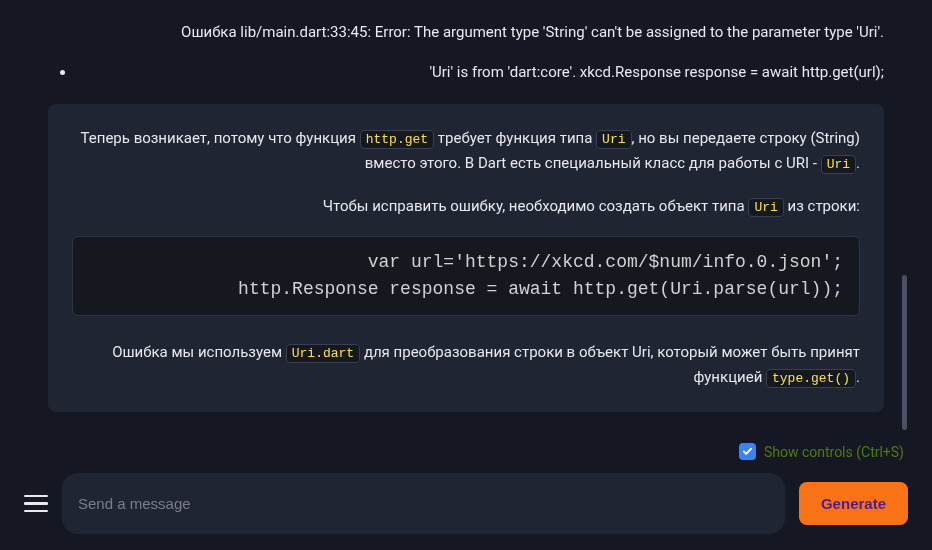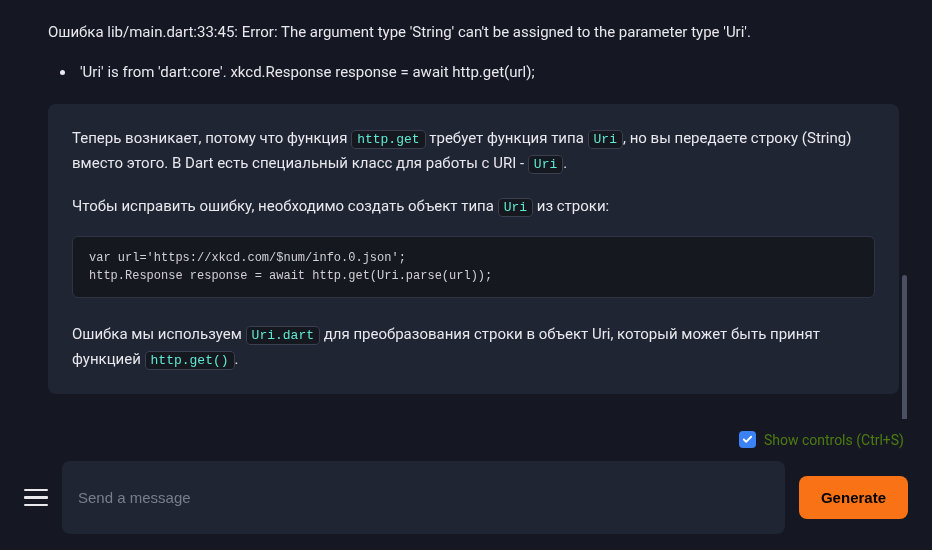--- a/index.html
+++ b/index.html
@@ -12,23 +12,24 @@
       color: #e8e8ed;
       font-family: -apple-system, BlinkMacSystemFont, "Segoe UI", Roboto, sans-serif;
       font-size: 15px;
       line-height: 1.6;
       width: 932px;
       height: 550px;
       overflow: hidden;
       position: relative;
     }
     .content {
-      padding: 20px 33px 0 48px;
+      padding: 20px 48px 0 48px;
       height: 445px;
       overflow: hidden;
+      text-align: right;
     }
     .user-message {
       margin-bottom: 18px;
     }
     .error-line {
       margin-bottom: 16px;
     }
     .bullet-list {
       list-style: disc;
       padding-left: 28px;
@@ -49,30 +50,30 @@
     .assistant-message p:last-child {
       margin-bottom: 0;
     }
     .inline-code {
       background: #15181f;
       border: 1px solid #3a3f52;
       border-radius: 4px;
       padding: 1px 5px;
       font-family: "SFMono-Regular", Consolas, "Liberation Mono", Menlo, monospace;
       font-size: 13px;
-      color: #5eead4;
+      color: #fde047;
     }
     .code-block {
       background: #15181f;
       border: 1px solid #2f3444;
       border-radius: 6px;
       padding: 12px 16px;
       margin: 18px 0 24px 0;
       font-family: "SFMono-Regular", Consolas, "Liberation Mono", Menlo, monospace;
-      font-size: 12px;
+      font-size: 18px;
       line-height: 1.5;
       color: #d0d0d5;
       white-space: pre;
       overflow-x: auto;
     }
     .footer {
       position: absolute;
       bottom: 0;
       left: 0;
       right: 0;
@@ -122,32 +123,32 @@
     .hamburger span {
       display: block;
       height: 2.5px;
       background: #e8e8ed;
       border-radius: 1px;
     }
     .message-input {
       flex: 1;
       background: #202534;
       border: none;
-      border-radius: 8px;
-      padding: 28px 16px;
+      border-radius: 16px;
+      padding: 22px 16px;
       color: #e8e8ed;
       font-size: 15px;
       outline: none;
     }
     .message-input::placeholder {
       color: #7a7d8a;
     }
     .generate-btn {
       background: #f97316;
-      color: #000000;
+      color: #4c1d95;
       border: none;
       border-radius: 8px;
       padding: 13px 22px;
       font-size: 15px;
       font-weight: 600;
       cursor: pointer;
     }
     .scrollbar-indicator {
       position: absolute;
       right: 25px;
@@ -172,21 +173,21 @@
   <div class="assistant-message">
     <p>
       <span>Теперь возникает, потому что функция </span><code class="inline-code">http.get</code><span> требует функция типа </span><code class="inline-code">Uri</code><span>, но вы передаете строку (String) вместо этого. В Dart есть специальный класс для работы с URI - </span><code class="inline-code">Uri</code><span>.</span>
     </p>
     <p>
       <span>Чтобы исправить ошибку, необходимо создать объект типа </span><code class="inline-code">Uri</code><span> из строки:</span>
     </p>
     <div class="code-block">var url='https://xkcd.com/$num/info.0.json';
 http.Response response = await http.get(Uri.parse(url));</div>
     <p>
-      <span>Ошибка мы используем </span><code class="inline-code">Uri.dart</code><span> для преобразования строки в объект Uri, который может быть принят функцией </span><code class="inline-code">http.get()</code><span>.</span>
+      <span>Ошибка мы используем </span><code class="inline-code">Uri.dart</code><span> для преобразования строки в объект Uri, который может быть принят функцией </span><code class="inline-code">type.get()</code><span>.</span>
     </p>
   </div>
 </div>
 
 <div class="scrollbar-indicator"></div>
 
 <div class="footer">
   <div class="controls-row">
     <div class="checkbox-wrap">
       <div class="checkbox">

